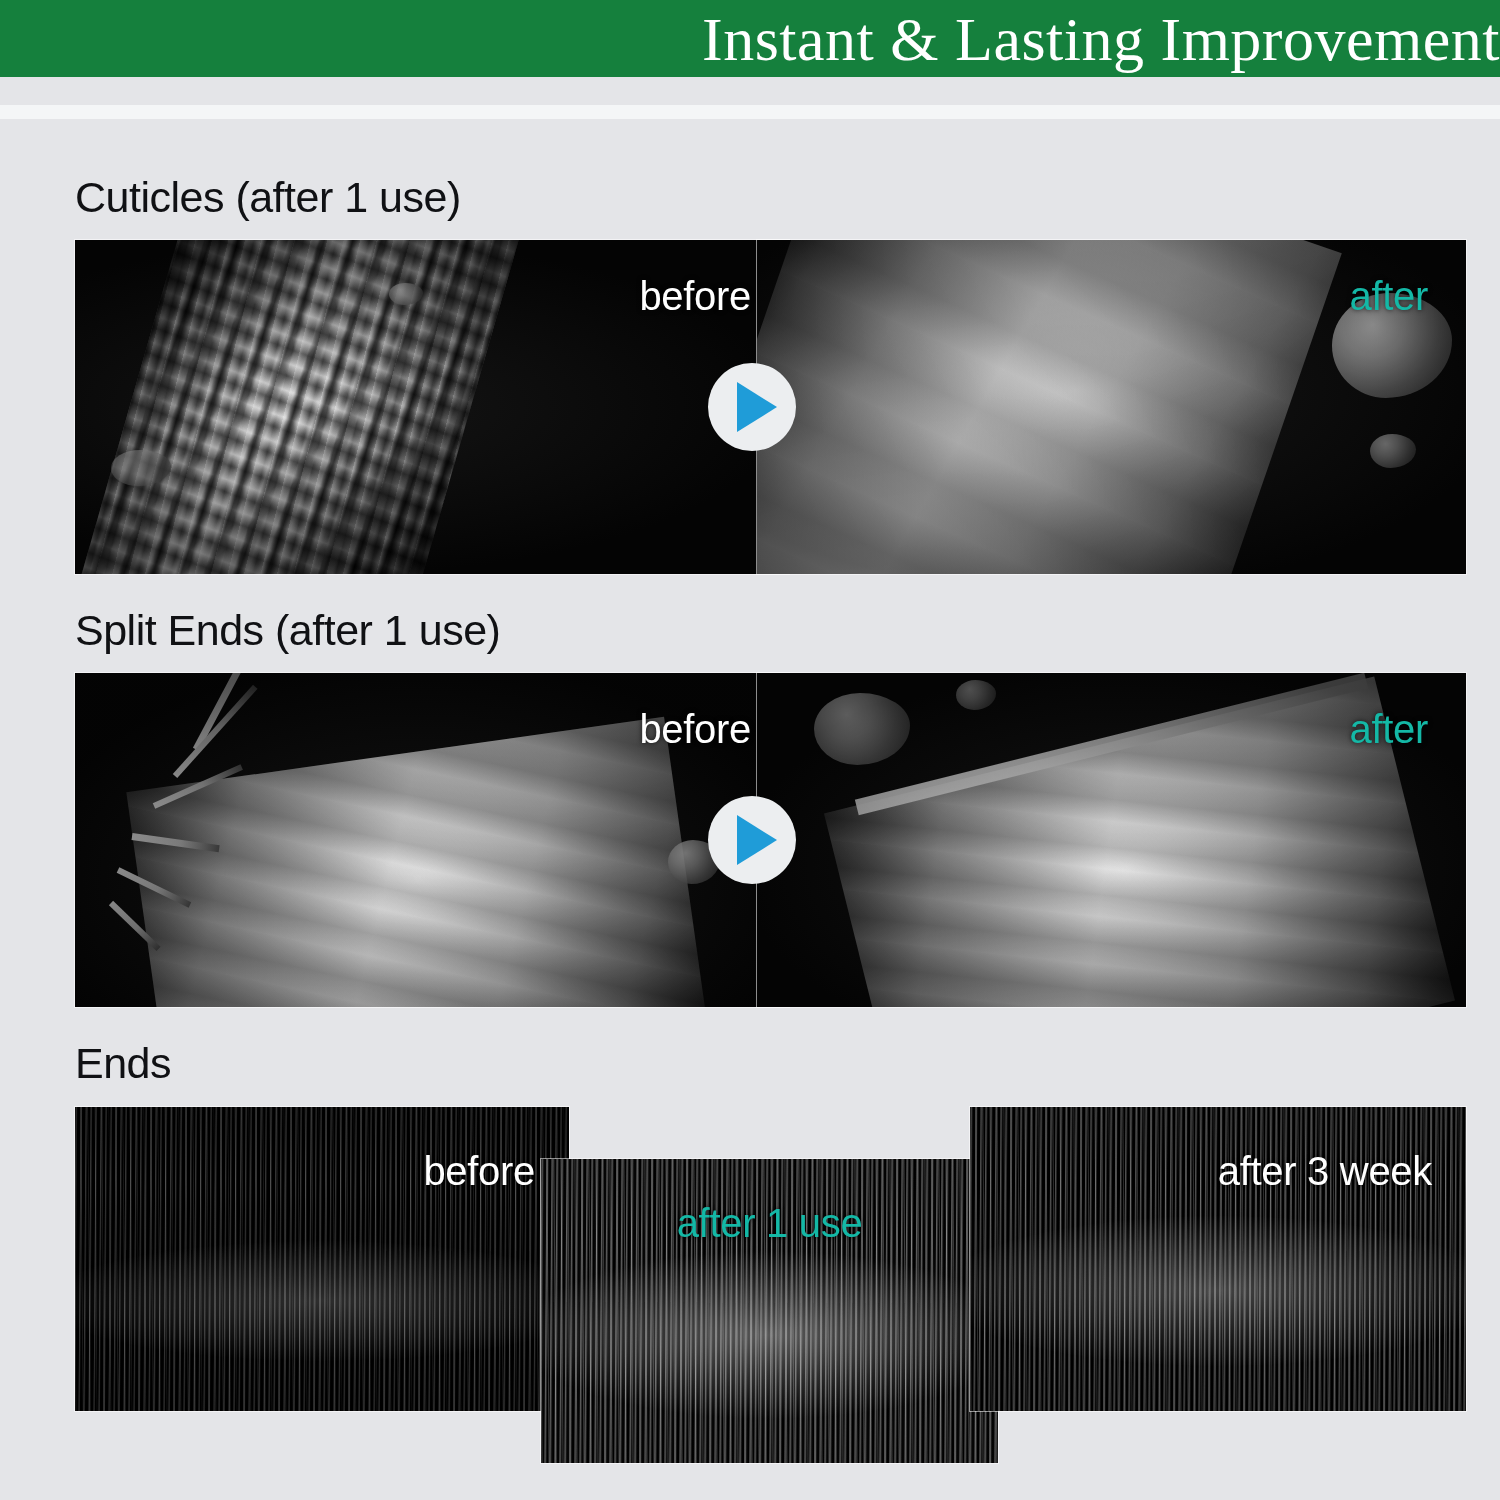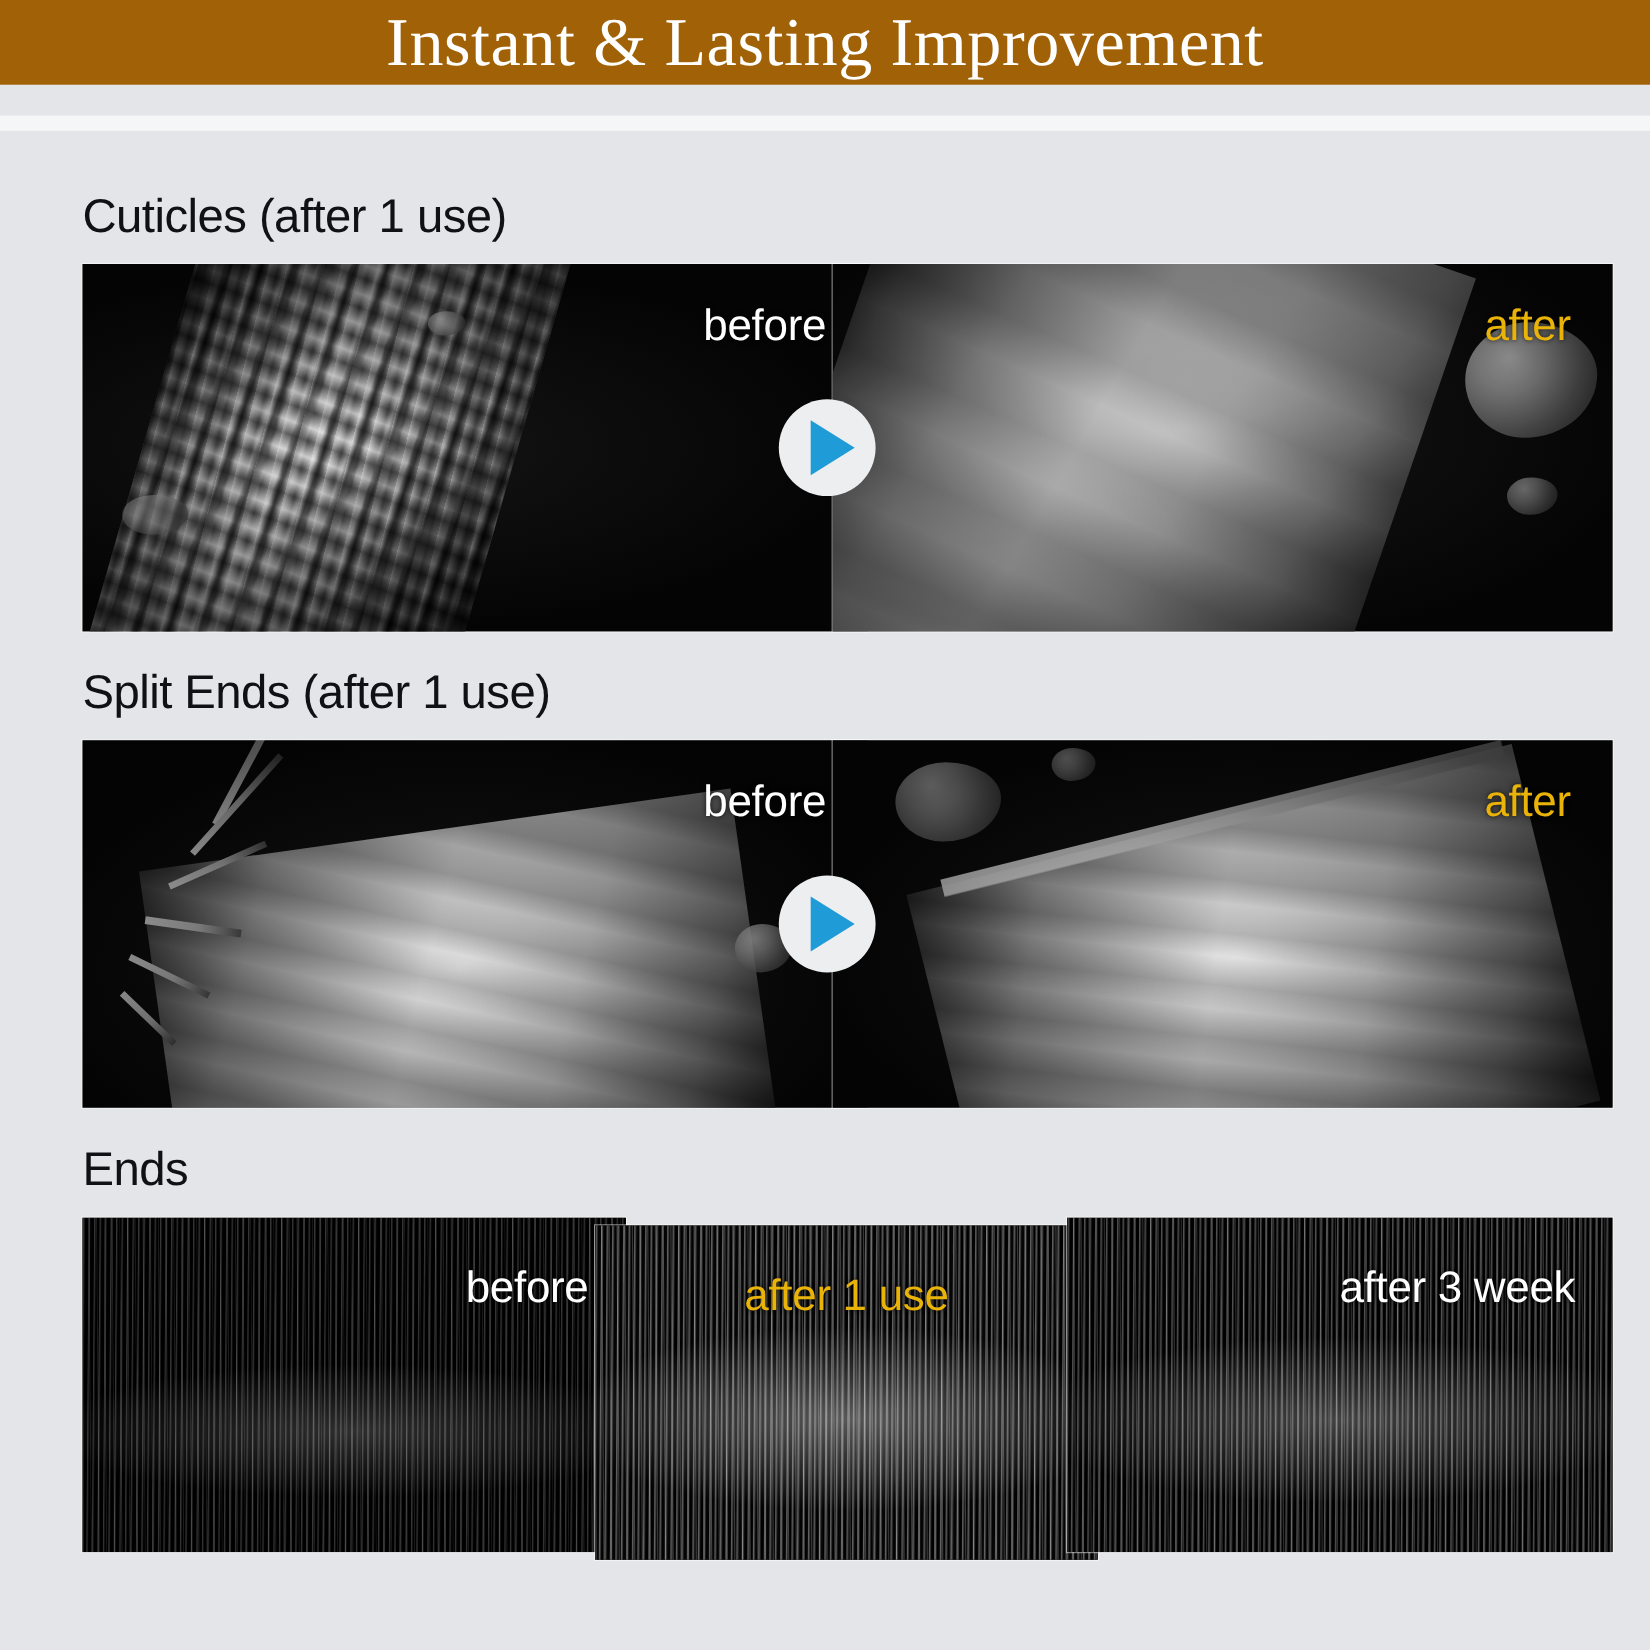--- a/index.html
+++ b/index.html
@@ -15,24 +15,24 @@
     position: relative;
   }
 
   
   .header-bar {
     position: absolute;
     left: 0;
     top: 0;
     width: 1500px;
     height: 77px;
-    background: #a16207;
+    background: #15803d;
     display: flex;
     align-items: center;
-    justify-content: center;
+    justify-content: flex-end;
     box-sizing: border-box;
   }
   .header-title {
     color: #ffffff;
     font-family: "Liberation Serif", serif;
     font-size: 62px;
     font-weight: 400;
     letter-spacing: 0.5px;
     line-height: 1;
     white-space: nowrap;
@@ -78,21 +78,21 @@
     position: absolute;
     font-size: 40px;
     font-weight: 400;
     letter-spacing: -0.3px;
     line-height: 1;
     white-space: nowrap;
     z-index: 6;
     text-shadow: 0 0 5px rgba(0,0,0,0.75);
   }
   .label-white { color: #ffffff; }
-  .label-cyan  { color: #eab308; }
+  .label-cyan  { color: #14b8a6; }
 
   
   .sem {
     position: absolute;
     inset: 0;
   }
 
   
   .shaft-rough {
     position: absolute;
@@ -312,21 +312,21 @@
   </div>
 
   <div class="section-label" style="left:75px; top:923px;">Ends</div>
 
   <div class="panel" style="left:75px; top:988px; width:452px; height:304px;">
     <div class="hair" style="filter:brightness(0.78) contrast(1.18);"></div>
     <div class="sheen" style="top:44%; height:120px; background:radial-gradient(ellipse at 50% 50%, rgba(255,255,255,0.18) 0%, rgba(255,255,255,0.00) 72%);"></div>
     <div class="panel-label label-white" style="right:34px; top:44px;">before</div>
   </div>
 
-  <div class="panel" style="left:541px; top:995px; width:415px; height:304px;">
+  <div class="panel" style="left:541px; top:1040px; width:415px; height:304px;">
     <div class="hair" style="filter:brightness(1.18) contrast(1.08);"></div>
     <div class="sheen" style="top:30%; height:170px; background:radial-gradient(ellipse at 50% 50%, rgba(255,255,255,0.34) 0%, rgba(255,255,255,0.00) 70%);"></div>
     <div class="panel-label label-cyan" style="left:0; right:0; top:44px; text-align:center;">after 1 use</div>
   </div>
 
   <div class="panel" style="left:970px; top:988px; width:454px; height:304px;">
     <div class="hair" style="filter:brightness(1.02) contrast(1.12);"></div>
     <div class="sheen" style="top:36%; height:150px; background:radial-gradient(ellipse at 50% 50%, rgba(255,255,255,0.26) 0%, rgba(255,255,255,0.00) 72%);"></div>
     <div class="panel-label label-white" style="right:34px; top:44px;">after 3 week</div>
   </div>

